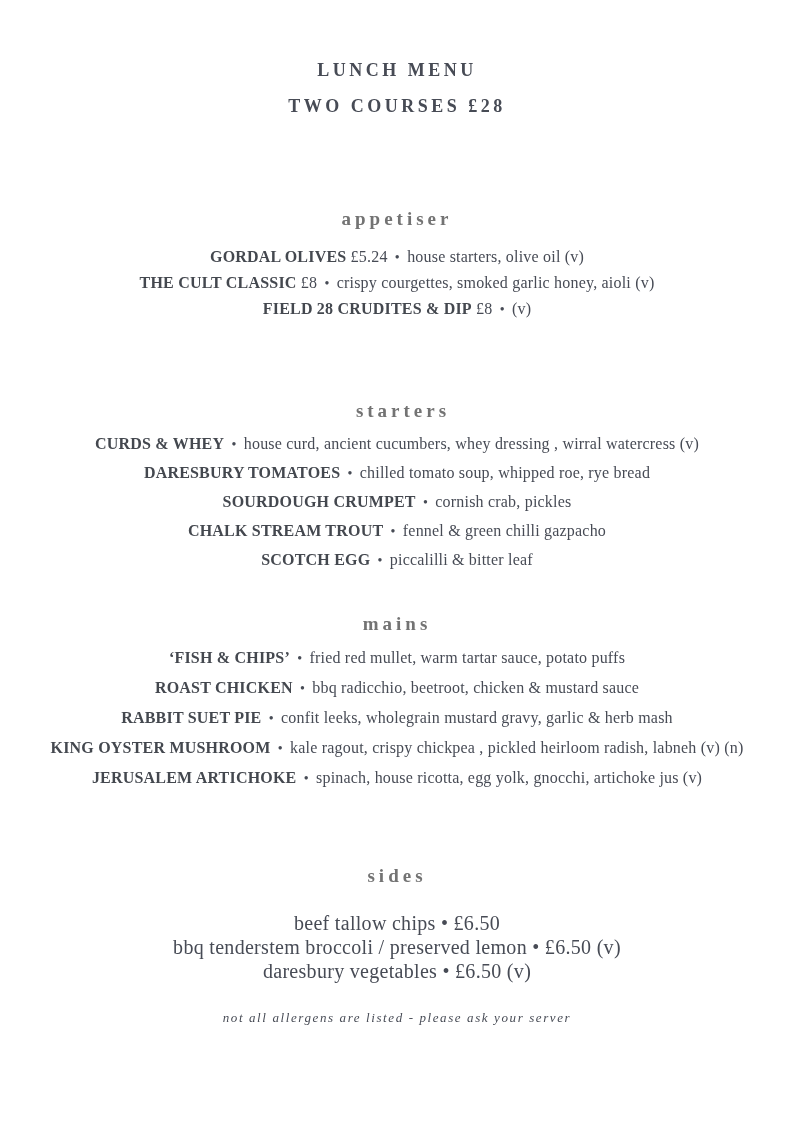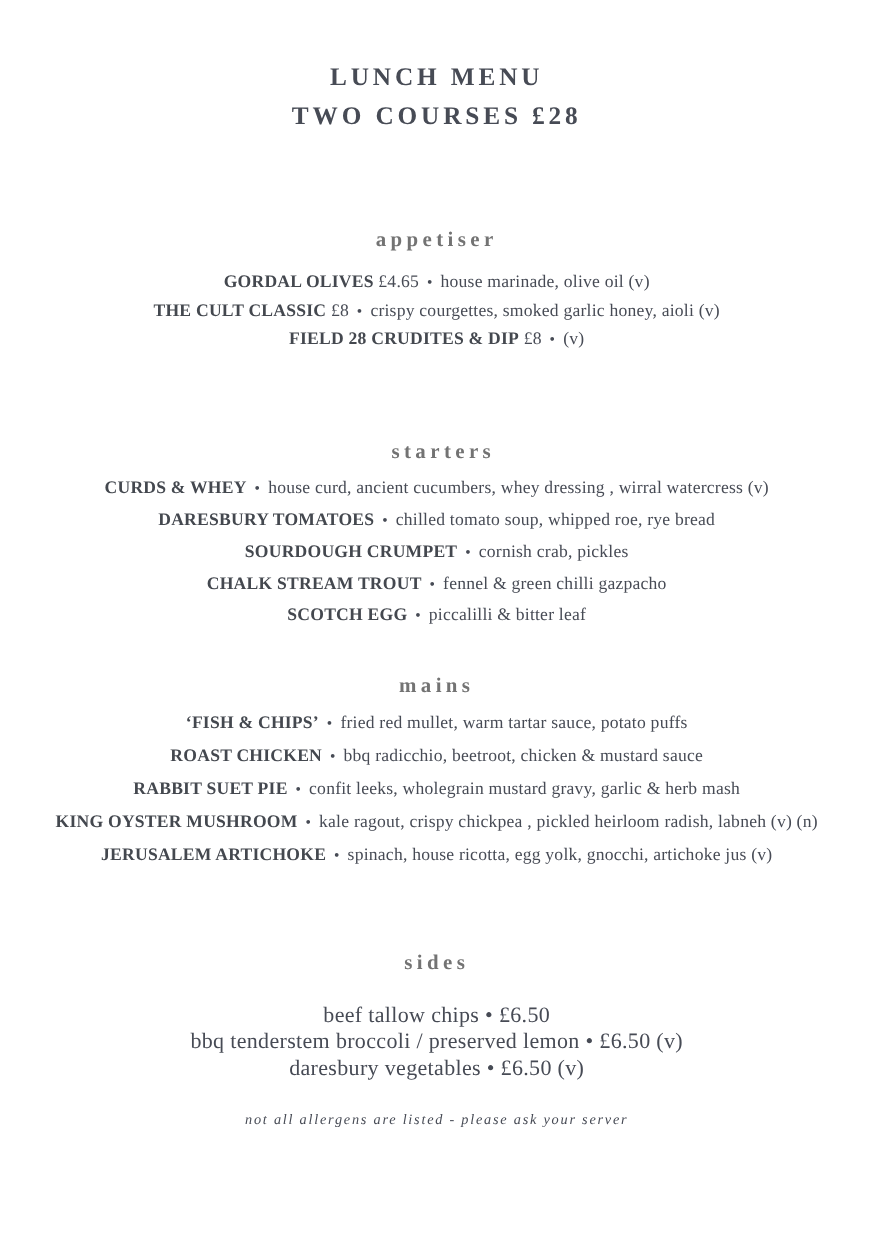--- a/index.html
+++ b/index.html
@@ -13,21 +13,21 @@
     margin: 0 auto;
     background: #ffffff;
     box-sizing: border-box;
     padding-top: 52px;
     font-family: "Liberation Serif", "DejaVu Serif", serif;
     color: #474b55;
     text-align: center;
     overflow: hidden;
   }
   .menu-title {
-    font-size: 23px;
+    font-size: 18px;
     font-weight: bold;
     letter-spacing: 3.5px;
     line-height: 36px;
     color: #474b55;
   }
   .section {
     margin: 0;
   }
   .section-heading {
     margin: 0;
@@ -98,23 +98,23 @@
   <header>
     <div class="menu-title">LUNCH MENU</div>
     <div class="menu-title">TWO COURSES £28</div>
   </header>
 
   <section class="section section-appetiser">
     <h2 class="section-heading">appetiser</h2>
     <div class="items">
       <div class="menu-item">
         <span class="item-name">GORDAL OLIVES</span>
-        <span class="item-price">£4.65</span>
-        <span class="bullet">•</span>
-        <span class="item-desc">house marinade, olive oil (v)</span>
+        <span class="item-price">£5.24</span>
+        <span class="bullet">•</span>
+        <span class="item-desc">house starters, olive oil (v)</span>
       </div>
       <div class="menu-item">
         <span class="item-name">THE CULT CLASSIC</span>
         <span class="item-price">£8</span>
         <span class="bullet">•</span>
         <span class="item-desc">crispy courgettes, smoked garlic honey, aioli (v)</span>
       </div>
       <div class="menu-item">
         <span class="item-name">FIELD 28 CRUDITES &amp; DIP</span>
         <span class="item-price">£8</span>

